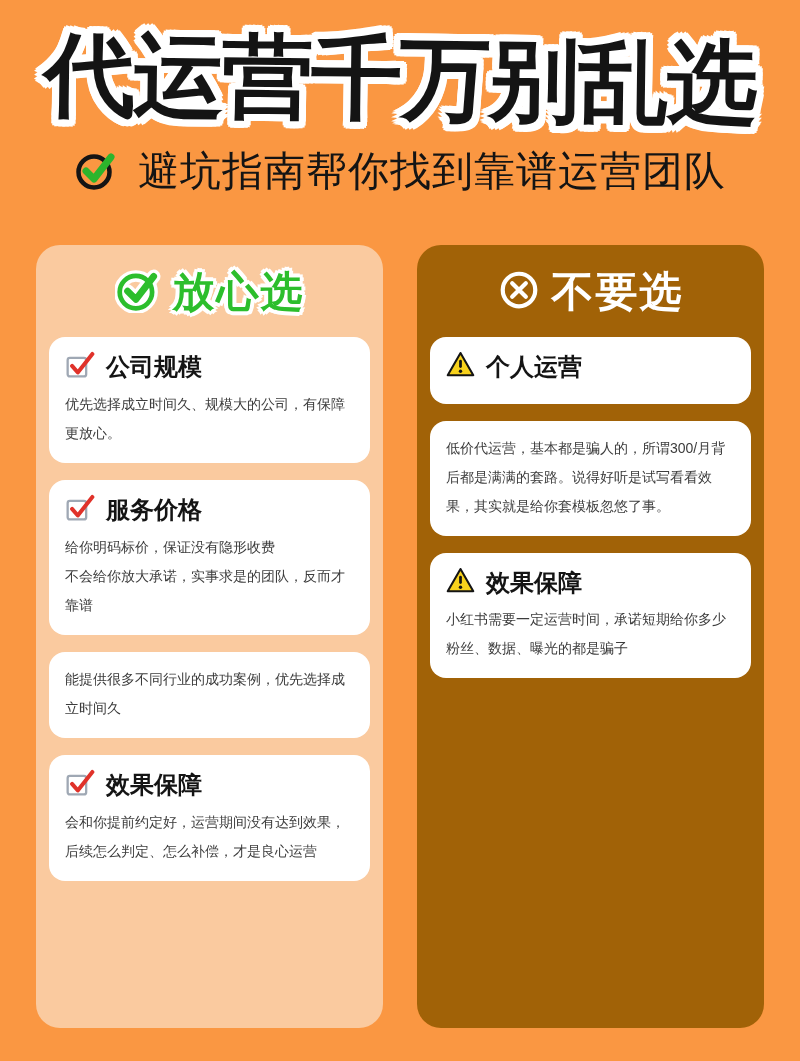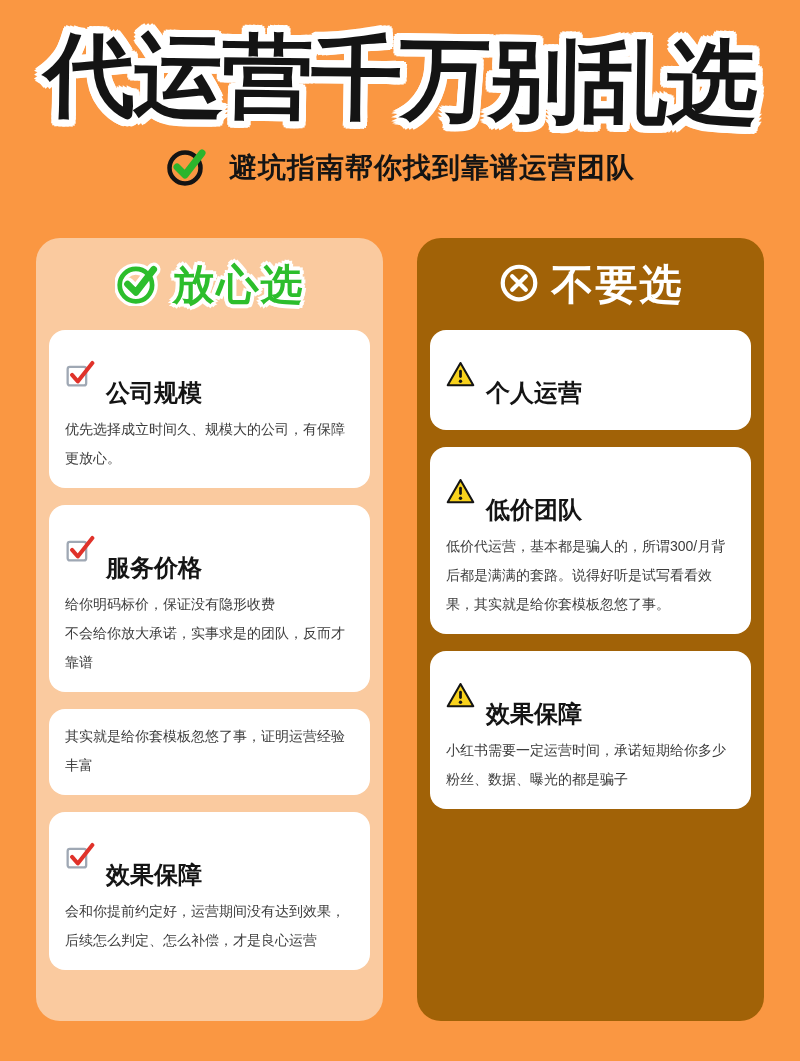--- a/index.html
+++ b/index.html
@@ -29,22 +29,22 @@
   }
   .subtitle-row{
     margin-top:16px;
     display:flex;
     align-items:center;
     justify-content:center;
     gap:20px;
   }
   .subtitle-row svg{ flex:0 0 auto; }
   .subtitle-text{
-    font-size:28px;
-    font-weight:700;
+    font-size:41px;
+    font-weight:400;
     color:#141414;
     letter-spacing:1px;
   }
   .columns{
     margin:46px 36px 0 36px;
     display:grid;
     grid-template-columns:1fr 1fr;
     gap:34px;
   }
   .panel{
@@ -92,21 +92,20 @@
     display:flex;
     align-items:center;
     gap:11px;
     margin-bottom:6px;
   }
   .card-title-row svg{ flex:0 0 auto; }
   .card-title{
     font-size:24px;
     font-weight:800;
     color:#141414;
-    margin-top:34px;
   }
   .card-body{
     font-size:14px;
     line-height:29px;
     color:#3c3c3c;
     white-space:pre-line;
   }
   
   .cards .card:nth-child(2){ flex:0 0 auto; }
 </style>
@@ -162,21 +161,21 @@
               <path d="M8 18 L14.5 25.5 L31 4.5" fill="none" stroke="#E0322A" stroke-width="4.5" stroke-linecap="round" stroke-linejoin="round"></path>
             </svg>
           </span>
           <span class="card-title">服务价格</span>
         </div>
         <div class="card-body">给你明码标价，保证没有隐形收费
 不会给你放大承诺，实事求是的团队，反而才靠谱</div>
       </div>
 
       <div class="card">
-        <div class="card-body">其实就是给你套模板忽悠了事，证明运营经验丰富</div>
+        <div class="card-body">能提供很多不同行业的成功案例，优先选择成立时间久</div>
       </div>
 
       <div class="card">
         <div class="card-title-row">
           <span>
             <svg width="30" height="30" viewBox="0 0 34 34">
               <rect x="3" y="9" width="21" height="21" rx="2.5" fill="#ffffff" stroke="#9FA8B4" stroke-width="2.6"></rect>
               <path d="M8 18 L14.5 25.5 L31 4.5" fill="none" stroke="#E0322A" stroke-width="4.5" stroke-linecap="round" stroke-linejoin="round"></path>
             </svg>
           </span>
@@ -207,43 +206,33 @@
               <path d="M17 3.5 L32 29.5 H2 Z" fill="#F8D21C" stroke="#141414" stroke-width="2.4" stroke-linejoin="round"></path>
               <rect x="15.4" y="11.5" width="3.2" height="9.5" rx="1.6" fill="#141414"></rect>
               <circle cx="17" cy="25" r="2" fill="#141414"></circle>
             </svg>
           </span>
           <span class="card-title">个人运营</span>
         </div>
       </div>
 
       <div class="card">
+        <div class="card-body">低价代运营，基本都是骗人的，所谓300/月背后都是满满的套路。说得好听是试写看看效果，其实就是给你套模板忽悠了事。</div>
+      </div>
+
+
+      <div class="card">
         <div class="card-title-row">
           <span>
             <svg width="29" height="29" viewBox="0 0 34 34">
               <path d="M17 3.5 L32 29.5 H2 Z" fill="#F8D21C" stroke="#141414" stroke-width="2.4" stroke-linejoin="round"></path>
               <rect x="15.4" y="11.5" width="3.2" height="9.5" rx="1.6" fill="#141414"></rect>
               <circle cx="17" cy="25" r="2" fill="#141414"></circle>
             </svg>
           </span>
-          <span class="card-title">低价团队</span>
-        </div>
-        <div class="card-body">低价代运营，基本都是骗人的，所谓300/月背后都是满满的套路。说得好听是试写看看效果，其实就是给你套模板忽悠了事。</div>
-      </div>
-
-
-      <div class="card">
-        <div class="card-title-row">
-          <span>
-            <svg width="29" height="29" viewBox="0 0 34 34">
-              <path d="M17 3.5 L32 29.5 H2 Z" fill="#F8D21C" stroke="#141414" stroke-width="2.4" stroke-linejoin="round"></path>
-              <rect x="15.4" y="11.5" width="3.2" height="9.5" rx="1.6" fill="#141414"></rect>
-              <circle cx="17" cy="25" r="2" fill="#141414"></circle>
-            </svg>
-          </span>
           <span class="card-title">效果保障</span>
         </div>
         <div class="card-body">小红书需要一定运营时间，承诺短期给你多少粉丝、数据、曝光的都是骗子</div>
       </div>
 
     </div>
   </div>
 
 </div>
 

